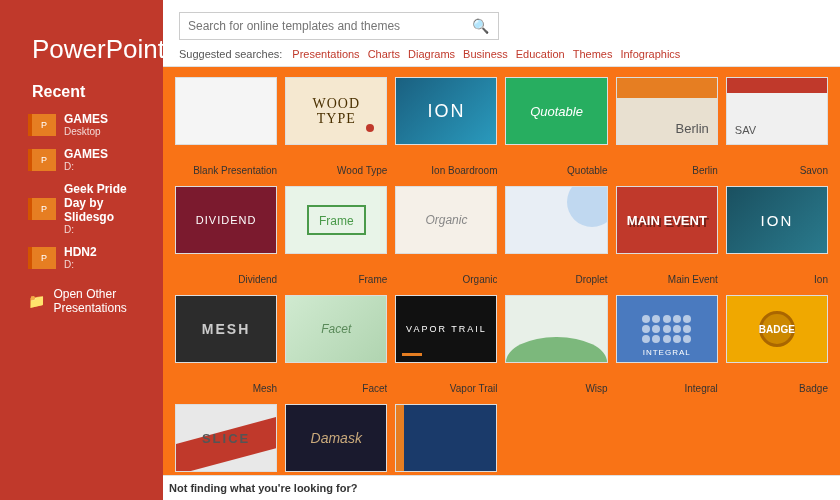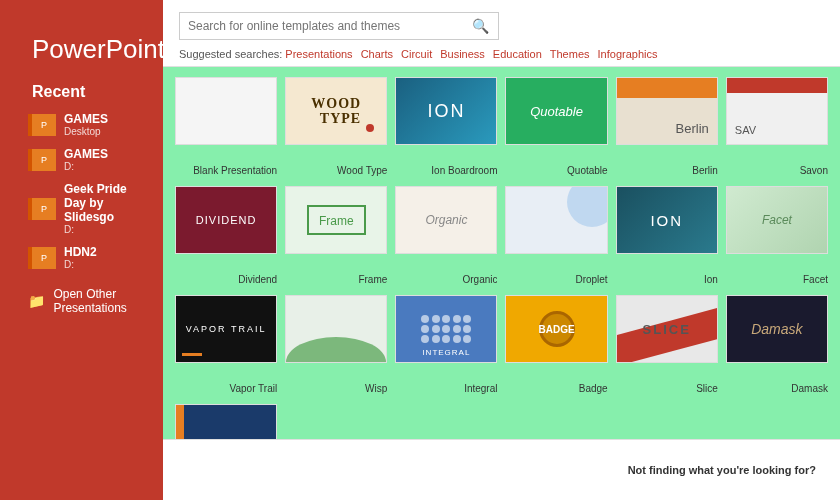--- a/index.html
+++ b/index.html
@@ -57,21 +57,21 @@
       color: white;
       cursor: pointer;
       font-size: 12px;
       margin-top: 4px;
     }
     .folder-icon { margin-right: 8px; font-size: 14px; }
 
     
     #main {
       flex: 1;
-      background: #86efac;
+      background: #f97316;
       display: flex;
       flex-direction: column;
       overflow: hidden;
     }
 
     
     #header {
       padding: 12px 16px 6px 16px;
       background: white;
       border-bottom: 1px solid #e0e0e0;
@@ -95,21 +95,21 @@
     }
     #search-icon { color: #c0392b; font-size: 14px; cursor: pointer; }
     #suggested-row {
       display: flex;
       align-items: center;
       gap: 0;
       font-size: 11px;
       color: #555;
       flex-wrap: wrap;
     }
-    .suggested-label { margin-right: 3px; color: #555; }
+    .suggested-label { margin-right: 10px; color: #555; }
     .suggested-link {
       color: #c0392b;
       cursor: pointer;
       margin-right: 8px;
       font-size: 11px;
     }
 
     
     #templates-area {
       flex: 1;
@@ -142,37 +142,37 @@
       color: #333;
       margin-top: 20px;
       text-align: right;
       white-space: nowrap;
       overflow: hidden;
       text-overflow: ellipsis;
     }
 
     
     #footer {
-      text-align: right;
-      padding: 24px;
+      text-align: left;
+      padding: 6px;
       border-top: 1px solid #e0e0e0;
       background: white;
     }
     .footer-line1 { font-size: 11px; font-weight: 600; color: #333; }
     .footer-line2 { font-size: 10px; color: #666; }
 
     
     .thumb-blank { background: #f5f5f5; }
     .thumb-woodtype {
       background: #f5e8d0;
       display: flex; align-items: center; justify-content: center;
     }
     .woodtype-text {
-      font-size: 14px; font-weight: 700; color: #4a3000; font-family: serif;
-      letter-spacing: 1px; line-height: 1.1; text-align: right;
+      font-size: 14px; font-weight: 400; color: #4a3000; font-family: serif;
+      letter-spacing: 1px; line-height: 1.1; text-align: center;
     }
     .woodtype-dot { width: 8px; height: 8px; background: #c0392b; border-radius: 50%; position: absolute; bottom: 12px; right: 12px; }
 
     .thumb-ion { background: linear-gradient(135deg, #1a6080, #2a9abd); display: flex; align-items: center; justify-content: center; }
     .ion-text { font-size: 18px; font-weight: 300; color: white; letter-spacing: 2px; }
 
     .thumb-quotable { background: #27ae60; display: flex; align-items: center; justify-content: center; }
     .quotable-text { font-size: 13px; color: white; font-style: italic; }
 
     .thumb-berlin { background: #e8e0d0; position: relative; }
@@ -288,21 +288,21 @@
 </div>
 
 <div id="main">
   <div id="header">
     <div id="search-bar">
       <input id="search-input" type="text" placeholder="Search for online templates and themes" style="">
       <span id="search-icon">🔍</span>
     </div>
     <div id="suggested-row">
       <span class="suggested-label">Suggested searches:</span>
-      <span id="suggested-links-container"><span class="suggested-link">Presentations</span><span class="suggested-link">Charts</span><span class="suggested-link">Circuit</span><span class="suggested-link">Business</span><span class="suggested-link">Education</span><span class="suggested-link">Themes</span><span class="suggested-link">Infographics</span></span>
+      <span id="suggested-links-container"><span class="suggested-link">Presentations</span><span class="suggested-link">Charts</span><span class="suggested-link">Diagrams</span><span class="suggested-link">Business</span><span class="suggested-link">Education</span><span class="suggested-link">Themes</span><span class="suggested-link">Infographics</span></span>
     </div>
   </div>
   <div id="templates-area">
     <div class="templates-grid" id="templates-grid">
     <div class="template-item">
     <div class="template-thumb thumb-blank"></div>
     <span class="template-name">Blank Presentation</span>
   </div>
         <div class="template-item">
     <div class="template-thumb thumb-woodtype">
@@ -357,24 +357,36 @@
       </div>
     <span class="template-name">Organic</span>
   </div>
         <div class="template-item">
     <div class="template-thumb thumb-droplet">
         <div class="droplet-shape"></div>
       </div>
     <span class="template-name">Droplet</span>
   </div>
         <div class="template-item">
+    <div class="template-thumb thumb-mainevent">
+        <span class="mainevent-text">MAIN EVENT</span>
+      </div>
+    <span class="template-name">Main Event</span>
+  </div>
+        <div class="template-item">
     <div class="template-thumb thumb-ion2">
         <span class="ion2-text">ION</span>
       </div>
     <span class="template-name">Ion</span>
+  </div>
+        <div class="template-item">
+    <div class="template-thumb thumb-mesh">
+        <span class="mesh-text">MESH</span>
+      </div>
+    <span class="template-name">Mesh</span>
   </div>
         <div class="template-item">
     <div class="template-thumb thumb-facet">
         <span class="facet-text">Facet</span>
       </div>
     <span class="template-name">Facet</span>
   </div>
         <div class="template-item">
     <div class="template-thumb thumb-vaportrail">
         <span class="vaportrail-text">VAPOR TRAIL</span>

